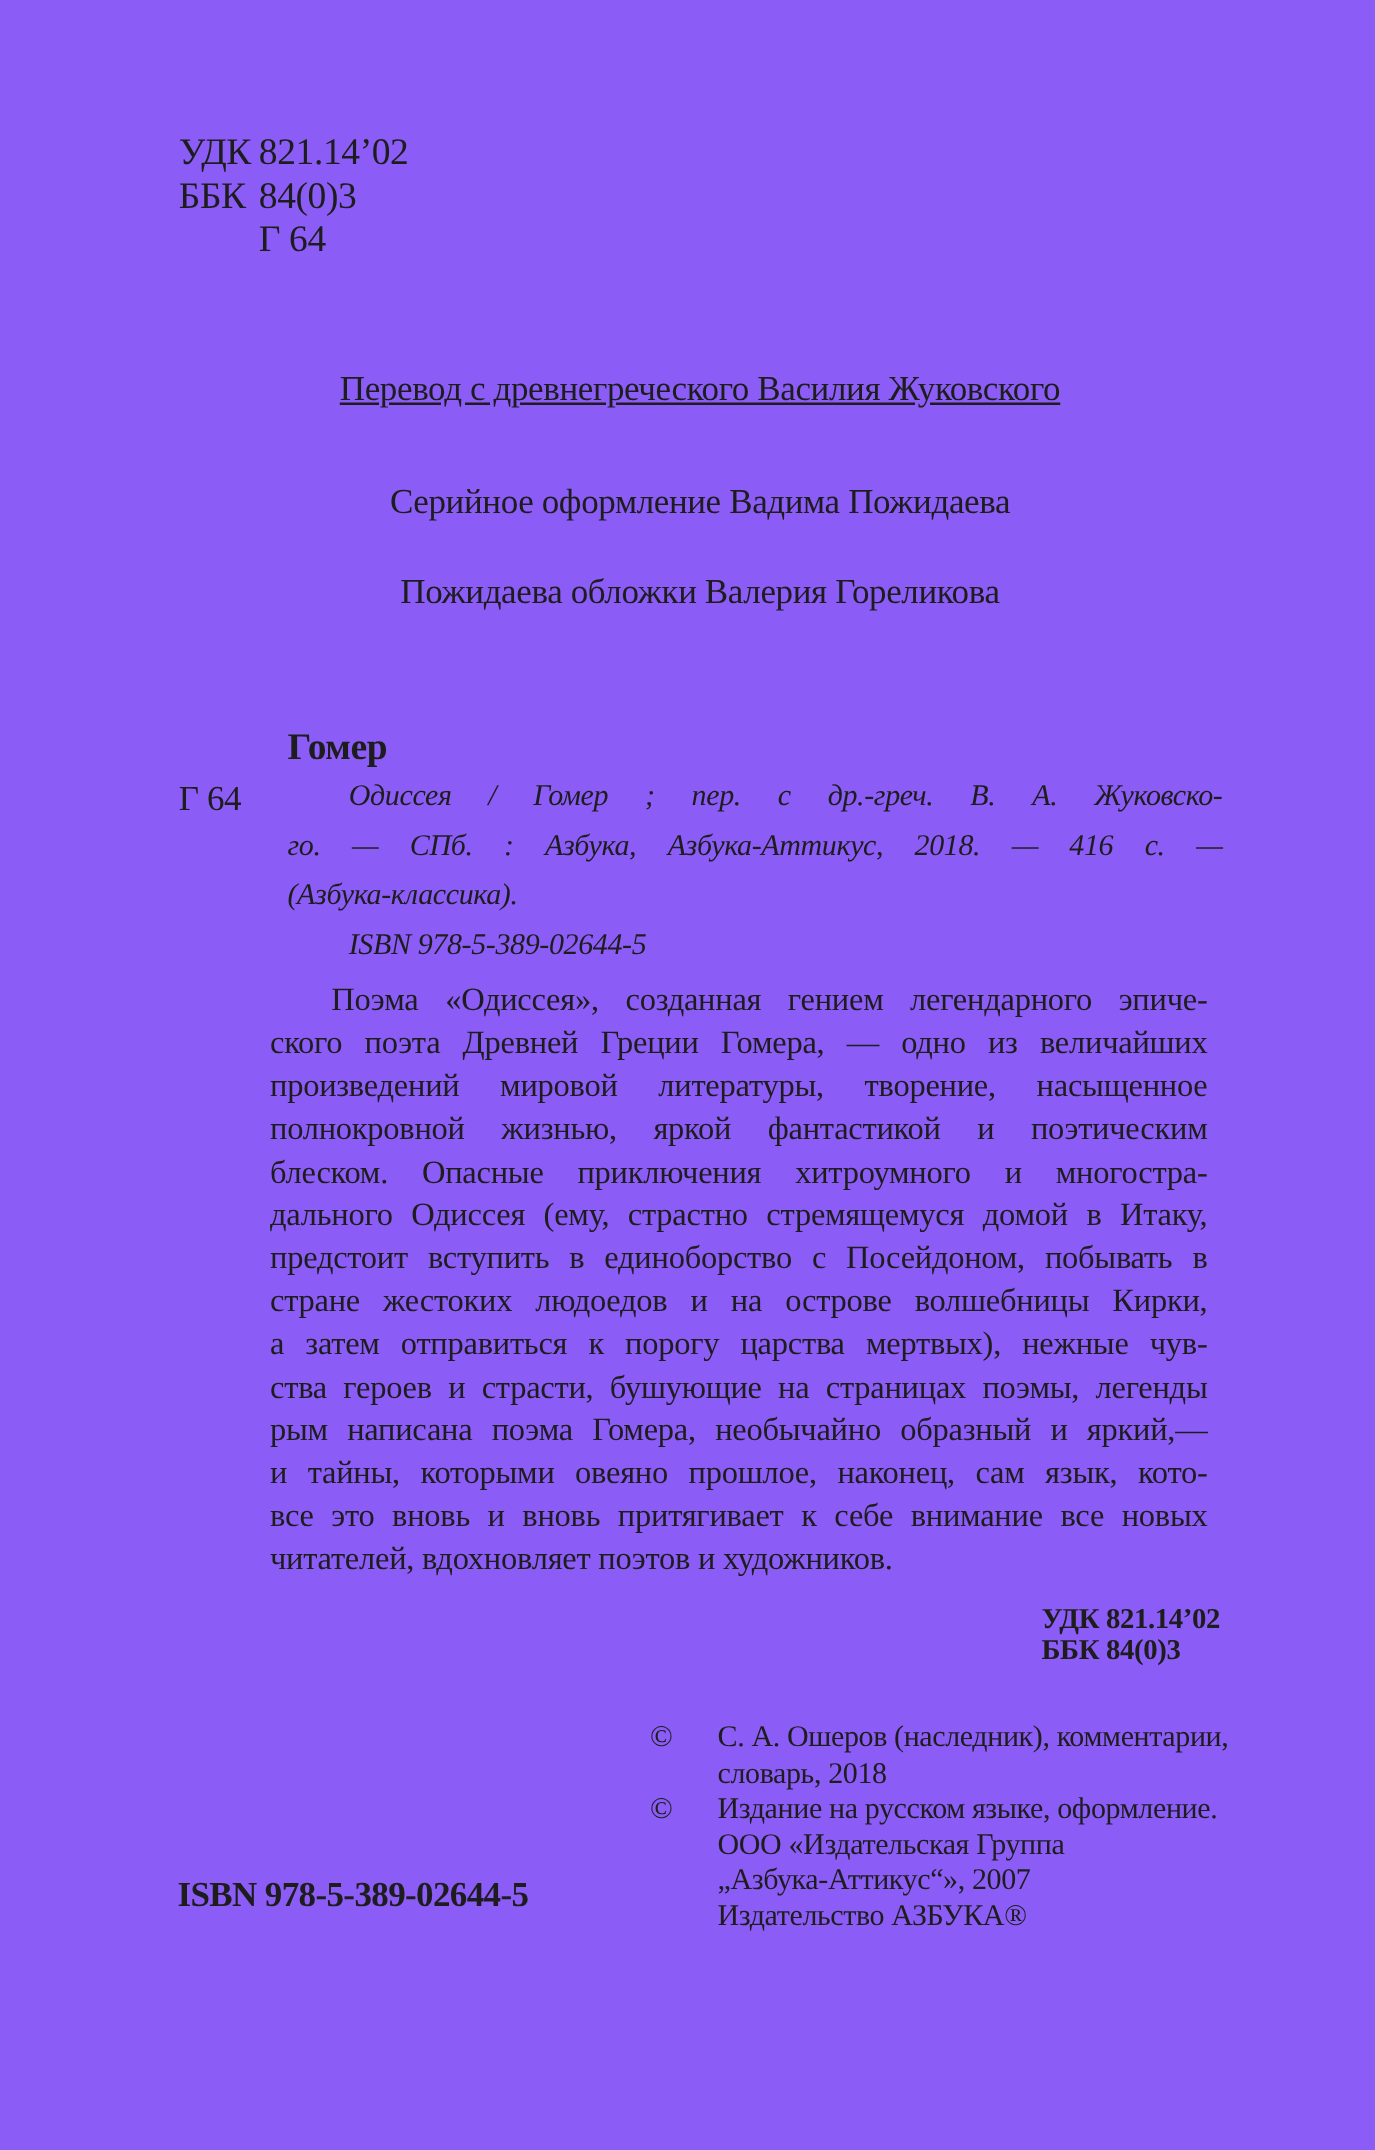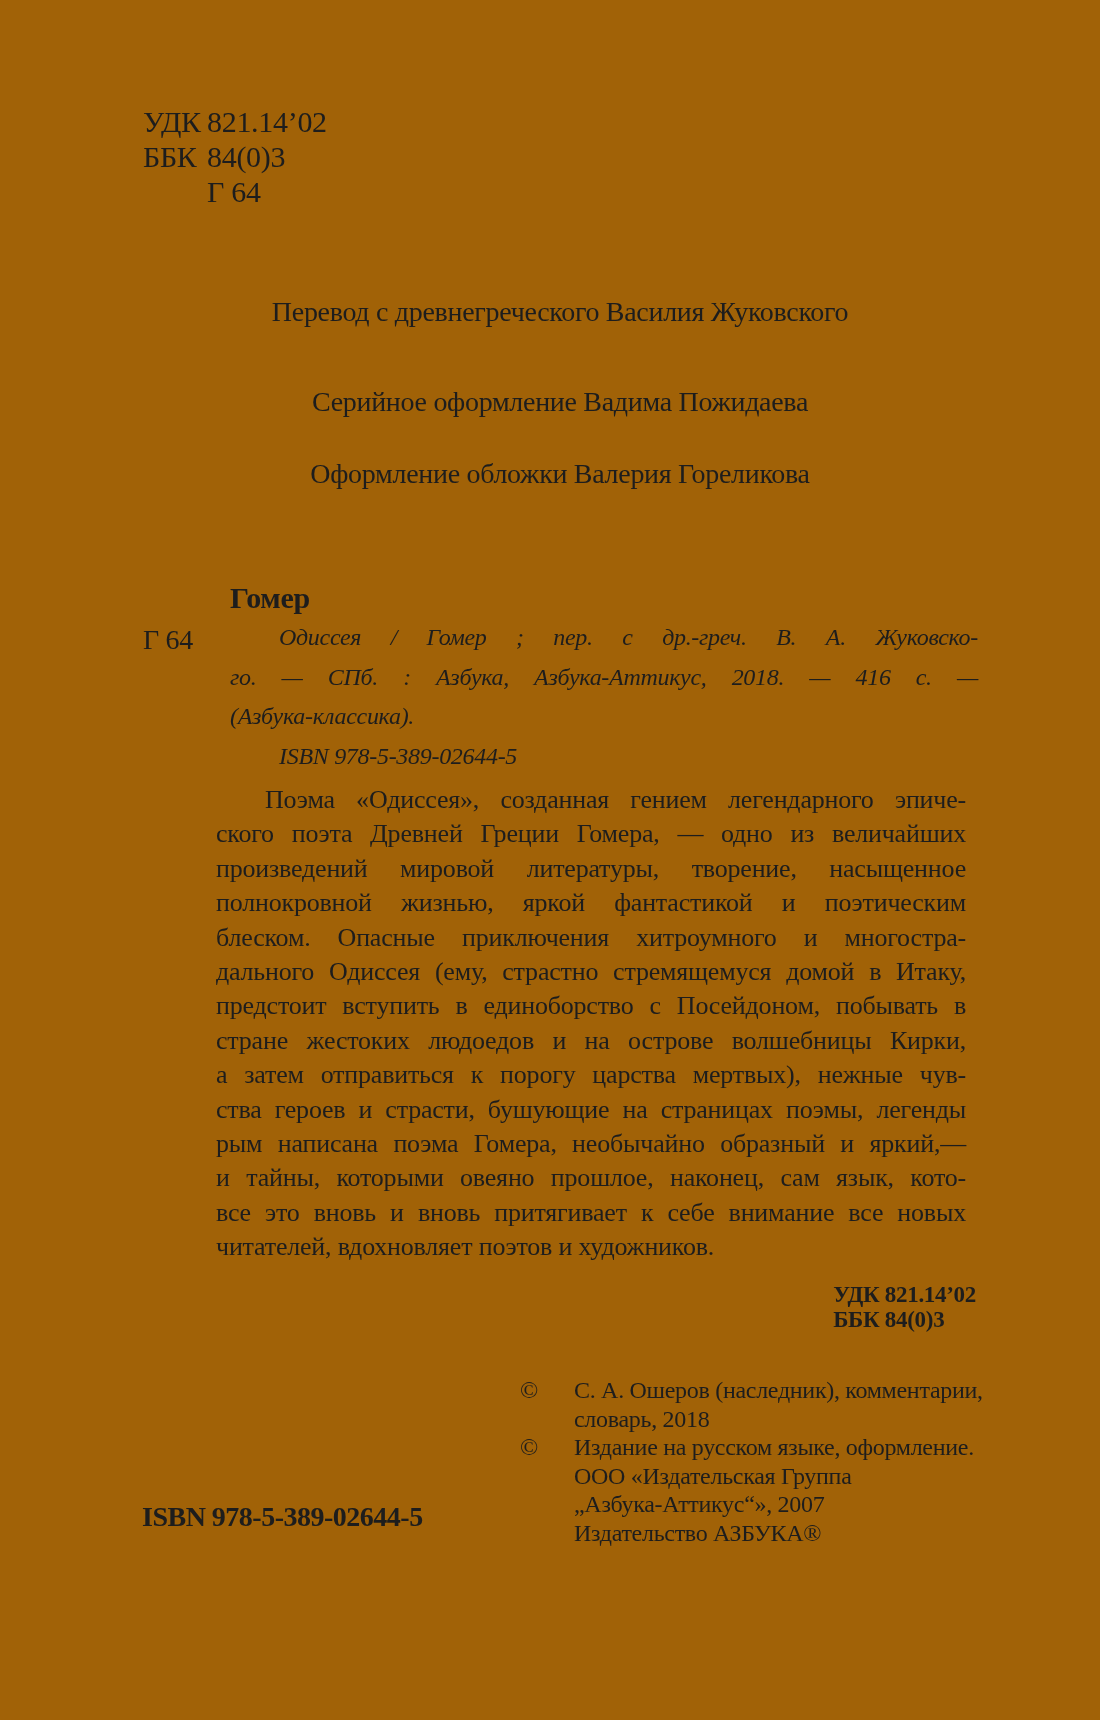--- a/index.html
+++ b/index.html
@@ -5,21 +5,21 @@
   html, body {
     margin: 0;
     padding: 0;
     background: #e8e8e8;
   }
   .page {
     position: relative;
     width: 1100px;
     height: 1720px;
     margin: 0 auto;
-    background: #a16207;
+    background: #8b5cf6;
     color: #1d1d1d;
     font-family: "Liberation Serif", "DejaVu Serif", serif;
     overflow: hidden;
   }
 
   
   .top-codes {
     position: absolute;
     left: 143px;
     top: 104px;
@@ -37,21 +37,21 @@
   .credit {
     position: absolute;
     left: 150px;
     width: 820px;
     text-align: center;
     font-size: 28px;
     line-height: 34px;
     letter-spacing: -0.3px;
     white-space: nowrap;
   }
-  .credit-1 { top: 295px; }
+  .credit-1 { top: 295px; text-decoration: underline; }
   .credit-2 { top: 385px; }
   .credit-3 { top: 457px; }
 
   
   .card-author {
     position: absolute;
     left: 230px;
     top: 581px;
     font-size: 30px;
     font-weight: bold;
@@ -154,21 +154,21 @@
     <div class="code-row">
       <span class="code-label">ББК</span><span>84(0)3</span>
     </div>
     <div class="code-row">
       <span class="code-label"></span><span>Г 64</span>
     </div>
   </div>
 
   <div class="credit credit-1">Перевод с древнегреческого Василия Жуковского</div>
   <div class="credit credit-2">Серийное оформление Вадима Пожидаева</div>
-  <div class="credit credit-3">Оформление обложки Валерия Гореликова</div>
+  <div class="credit credit-3">Пожидаева обложки Валерия Гореликова</div>
 
   <div class="card-author">Гомер</div>
   <div class="card-code">Г 64</div>
 
   <div class="bib">
     <div class="bib-line just indent">Одиссея / Гомер ; пер. с др.-греч. В. А. Жуковско-</div>
     <div class="bib-line just">го. — СПб. : Азбука, Азбука-Аттикус, 2018. — 416 с. —</div>
     <div class="bib-line">(Азбука-классика).</div>
     <div class="bib-line indent">ISBN 978-5-389-02644-5</div>
   </div>

